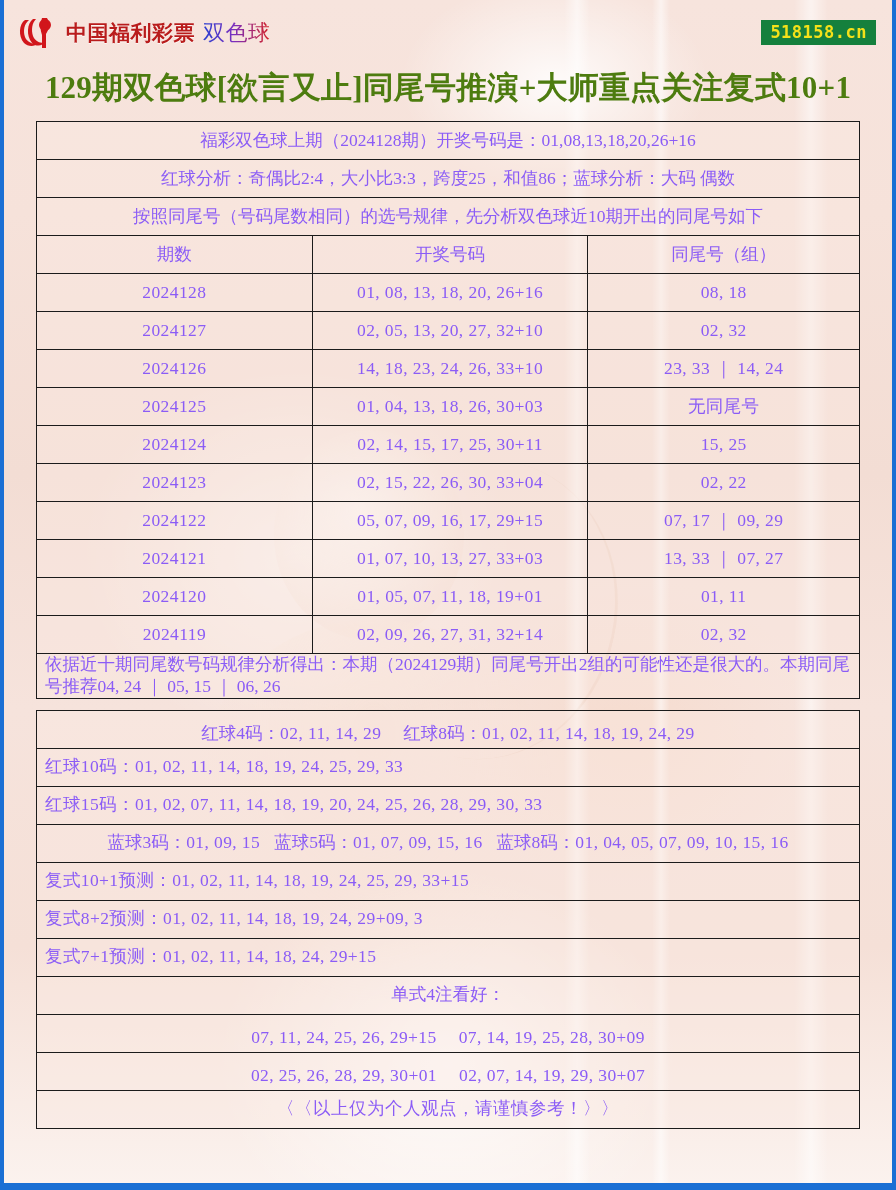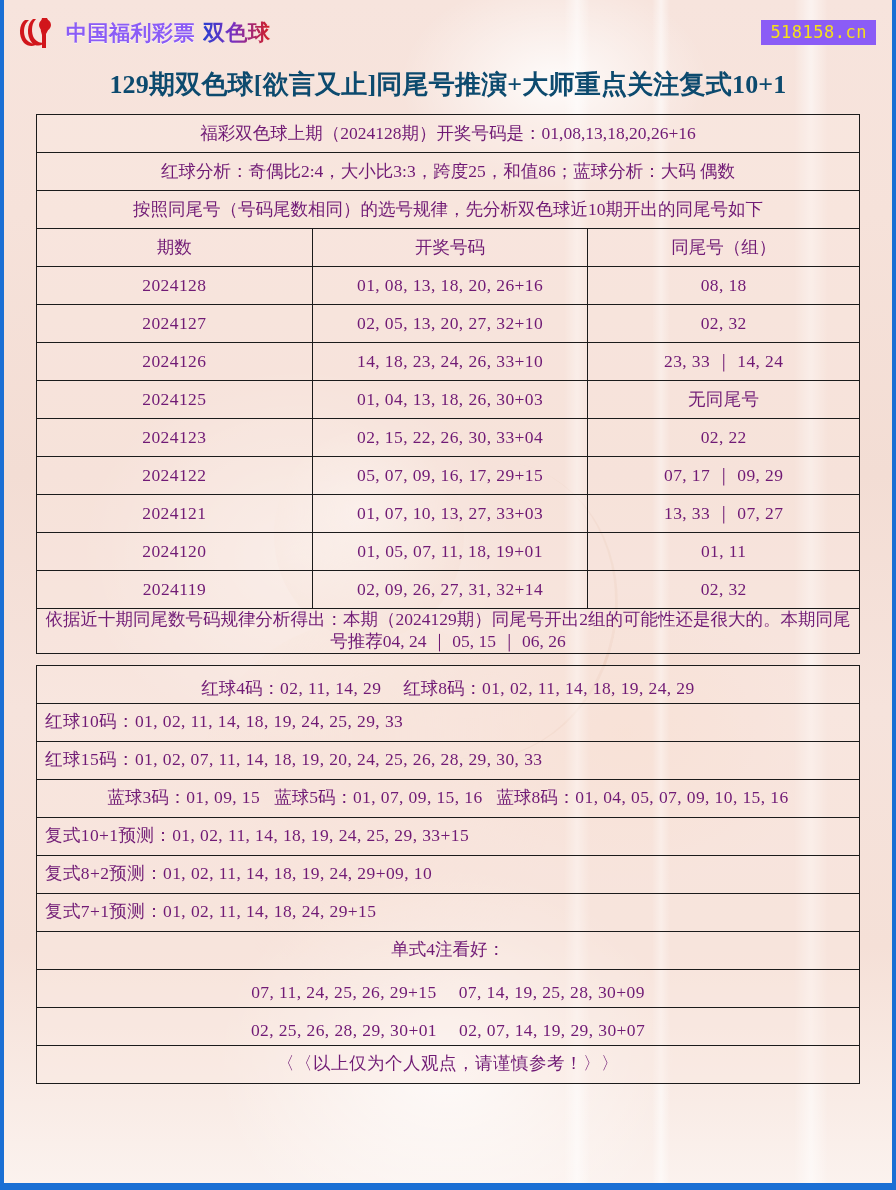--- a/index.html
+++ b/index.html
@@ -88,83 +88,83 @@
   .brand-logo {
     width: 40px; height: 34px;
     position: relative;
     flex: none;
   }
   .brand-logo svg { display: block; }
   .brand-cn {
     font-family: "DejaVu Sans", "Liberation Sans", sans-serif;
     font-size: 21px;
     font-weight: bold;
-    color: #8b5cf6;
+    color: #b91c1c;
     letter-spacing: .5px;
     text-shadow: 0 1px 0 rgba(255,255,255,.7);
   }
   .brand-ssq {
     font-family: "DejaVu Sans", "Liberation Sans", sans-serif;
     font-size: 22px;
-    font-weight: bold;
+    font-weight: normal;
     letter-spacing: .5px;
     background: linear-gradient(90deg, #2a3fd0 0%, #7a2fbf 45%, #d62020 100%);
     -webkit-background-clip: text;
     background-clip: text;
     color: transparent;
     text-shadow: none;
   }
   .url-badge {
-    background: #8b5cf6;
+    background: #15803d;
     color: #f5e119;
     font-family: "DejaVu Sans Mono", "Liberation Mono", monospace;
     font-size: 17px;
-    font-weight: normal;
+    font-weight: bold;
     letter-spacing: .5px;
     padding: 3px 9px 4px;
     line-height: 1.1;
   }
 
   
   .title {
     position: relative;
     text-align: center;
     font-family: "Liberation Serif", "DejaVu Serif", serif;
-    font-size: 26px;
+    font-size: 31px;
     font-weight: bold;
-    color: #0c4a6e;
+    color: #4d7c0f;
     letter-spacing: .2px;
     padding: 2px 0 12px;
     white-space: nowrap;
   }
 
   
   .tbl-wrap { position: relative; padding: 0 32px; }
   table.grid {
     width: 100%;
     border-collapse: collapse;
     table-layout: fixed;
     background: transparent;
   }
   table.grid td {
     border: 1px solid #1b1b1b;
     font-size: 17.5px;
-    color: #701a75;
+    color: #8b5cf6;
     padding: 0 8px;
     height: 37px;
     line-height: 1.25;
     background: rgba(250,233,226,.42);
   }
   td.ctr { text-align: center; }
   td.lft { text-align: left; padding-left: 10px; }
   td.pale { background: rgba(253,243,238,.5); }
   td.nowrap { white-space: nowrap; }
 
   .sp { letter-spacing: .4px; }
-  .two-line { height: 62px; padding: 4px 6px 4px 8px; line-height: 1.5; text-align: center; }
+  .two-line { height: 62px; padding: 4px 6px 4px 8px; line-height: 1.5; text-align: left; }
 
   .gap { height: 11px; }
 
   .sep { display: inline-block; padding: 0 7px; color: #1a1a1a; }
 
   .inline-grp { display: inline-block; }
   .inline-grp + .inline-grp { margin-left: 22px; margin-top: 10px; }
 
   .foot-note { text-align: center; letter-spacing: .5px; }
 </style>
@@ -238,20 +238,25 @@
           <td class="ctr sp">2024126</td>
           <td class="ctr sp">14, 18, 23, 24, 26, 33+10</td>
           <td class="ctr sp">23, 33 ｜ 14, 24</td>
         </tr>
         <tr>
           <td class="ctr sp">2024125</td>
           <td class="ctr sp">01, 04, 13, 18, 26, 30+03</td>
           <td class="ctr sp">无同尾号</td>
         </tr>
         <tr>
+          <td class="ctr sp">2024124</td>
+          <td class="ctr sp">02, 14, 15, 17, 25, 30+11</td>
+          <td class="ctr sp">15, 25</td>
+        </tr>
+        <tr>
           <td class="ctr sp">2024123</td>
           <td class="ctr sp">02, 15, 22, 26, 30, 33+04</td>
           <td class="ctr sp">02, 22</td>
         </tr>
         <tr>
           <td class="ctr sp">2024122</td>
           <td class="ctr sp">05, 07, 09, 16, 17, 29+15</td>
           <td class="ctr sp">07, 17 ｜ 09, 29</td>
         </tr>
         <tr>
@@ -298,21 +303,21 @@
         </tr>
         <tr>
           <td class="ctr nowrap" colspan="3">
             <span>蓝球3码：</span><span class="sp">01, 09, 15</span><span class="sep"> </span><span>蓝球5码：</span><span class="sp">01, 07, 09, 15, 16</span><span class="sep"> </span><span>蓝球8码：</span><span class="sp">01, 04, 05, 07, 09, 10, 15, 16</span>
           </td>
         </tr>
         <tr>
           <td class="lft sp" colspan="3">复式10+1预测：01, 02, 11, 14, 18, 19, 24, 25, 29, 33+15</td>
         </tr>
         <tr>
-          <td class="lft sp" colspan="3">复式8+2预测：01, 02, 11, 14, 18, 19, 24, 29+09, 10</td>
+          <td class="lft sp" colspan="3">复式8+2预测：01, 02, 11, 14, 18, 19, 24, 29+09, 3</td>
         </tr>
         <tr>
           <td class="lft sp" colspan="3">复式7+1预测：01, 02, 11, 14, 18, 24, 29+15</td>
         </tr>
         <tr>
           <td class="ctr" colspan="3">单式4注看好：</td>
         </tr>
         <tr>
           <td class="ctr nowrap" colspan="3">
             <span class="inline-grp sp">07, 11, 24, 25, 26, 29+15</span><span class="inline-grp sp">07, 14, 19, 25, 28, 30+09</span>

